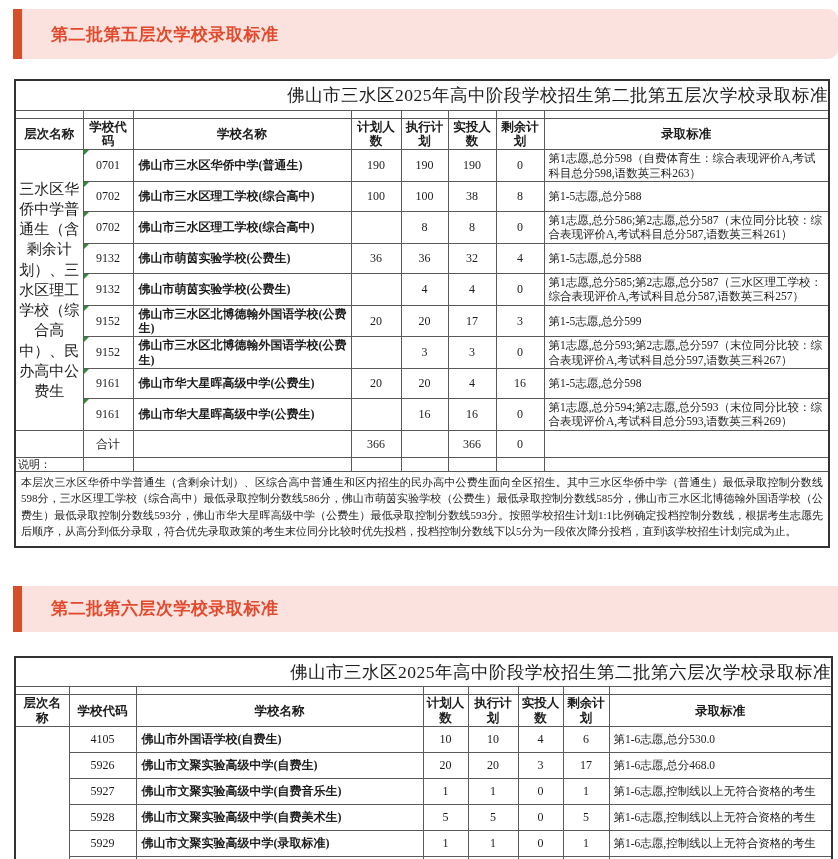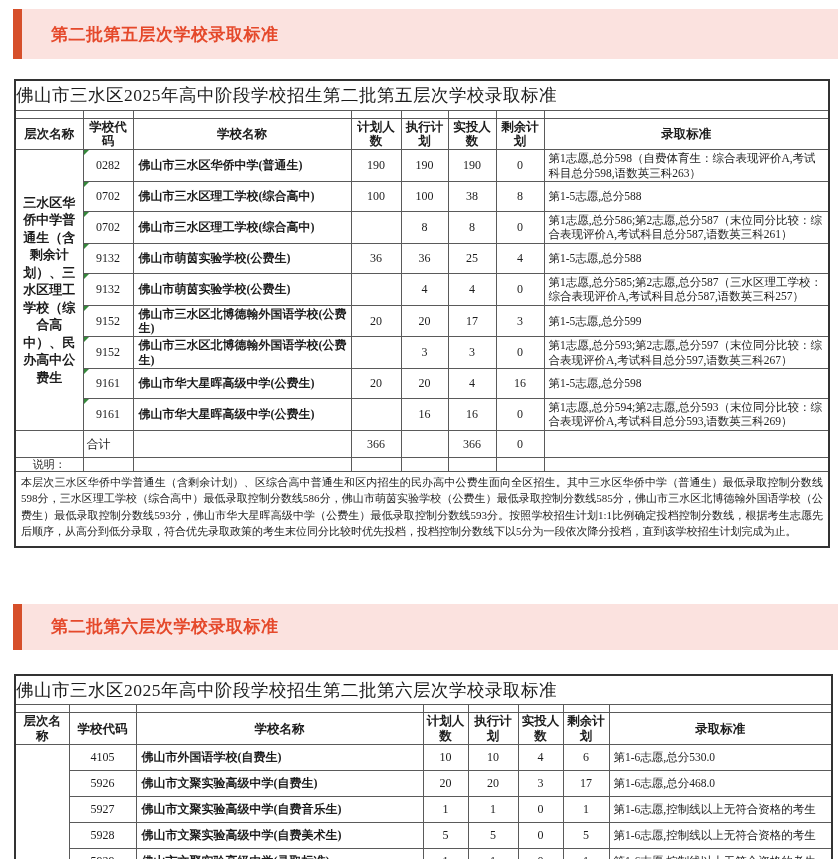--- a/index.html
+++ b/index.html
@@ -3,46 +3,46 @@
 <meta charset="utf-8">
 <style>
   html,body{margin:0;padding:0;background:#fff;}
   body{width:838px;height:859px;overflow:hidden;font-family:"Liberation Serif","DejaVu Serif",serif;color:#1c1c1c;}
 
   
   .banner{position:relative;margin-left:13px;height:50px;background:#fbe2df;display:flex;align-items:center;}
   .banner::before{content:"";position:absolute;left:0;top:0;bottom:0;width:9px;background:#d64f2a;}
   .banner .banner-text{margin-left:38px;font-family:"Liberation Sans","DejaVu Sans",sans-serif;
     font-weight:bold;font-size:17px;color:#e5492b;letter-spacing:.5px;}
-  .banner.first{margin-top:9px;}
-  .banner.second{margin-top:56px;height:46px;}
+  .banner.first{margin-top:9px;border-radius:10px;}
+  .banner.second{margin-top:38px;height:46px;}
 
   
   table.tbl{border-collapse:collapse;table-layout:fixed;margin-left:14px;border:2px solid #333;}
   table.t1{margin-top:20px;width:814px;}
   table.t2{margin-top:24px;width:817px;}
   .tbl td{border:1px solid #5a5a5a;font-size:12px;line-height:1.2;padding:1px 3px;vertical-align:middle;overflow:hidden;}
   tr.title-row{height:30px;}
-  tr.title-row td{font-size:17.5px;text-align:left;letter-spacing:.5px;padding:0;}
+  tr.title-row td{font-size:17.5px;text-align:right;letter-spacing:.5px;padding:0;}
   tr.spacer-row{height:8px;}
   tr.spacer-row td{padding:0;}
   tr.head-row{height:30px;}
   tr.head-row td{font-weight:bold;text-align:center;font-size:12.5px;line-height:1.15;padding:1px 2px;}
   tr.data-row{height:30px;}
   table.t2 tr.data-row{height:26px;padding-left:13px;}
-  td.tier{font-weight:bold;text-align:center;font-size:13px;line-height:1.35;padding:2px 3px;}
+  td.tier{font-weight:normal;text-align:center;font-size:15px;line-height:1.35;padding:2px 3px;}
   td.code{text-align:center;position:relative;}
   td.code.flag::before{content:"";position:absolute;top:0;left:0;width:0;height:0;
     border-top:5px solid #35883b;border-right:5px solid transparent;}
   td.name{text-align:left;padding-left:5px;font-weight:bold;}
   td.num{text-align:center;}
   td.std{text-align:left;padding-left:4px;font-size:11.5px;line-height:1.25;}
   tr.total-row{height:27px;}
-  tr.total-row td{}
-  tr.note-row{height:14px;text-align:center;}
+  tr.total-row td{text-align:center;}
+  tr.note-row{height:14px;}
   tr.note-row td{font-size:11px;padding:0 2px;line-height:1.1;}
   tr.para-row td{font-size:11px;line-height:1.5;padding:2px 5px 6px 5px;text-align:justify;}
 </style>
 </head>
 <body>
 
 <div class="banner first">
   <span class="banner-text">第二批第五层次学校录取标准</span>
 </div>
 
@@ -76,21 +76,21 @@
     <td>学校代码</td>
     <td>学校名称</td>
     <td>计划人数</td>
     <td>执行计划</td>
     <td>实投人数</td>
     <td>剩余计划</td>
     <td>录取标准</td>
   </tr>
   <tr class="data-row">
     <td class="tier" rowspan="9">三水区华侨中学普通生（含剩余计划）、三水区理工学校（综合高中）、民办高中公费生</td>
-    <td class="code flag">0282</td>
+    <td class="code flag">0701</td>
     <td class="name">佛山市三水区华侨中学(普通生)</td>
     <td class="num">190</td>
     <td class="num">190</td>
     <td class="num">190</td>
     <td class="num">0</td>
     <td class="std">第1志愿,总分598（自费体育生：综合表现评价A,考试科目总分598,语数英三科263）</td>
   </tr>
   <tr class="data-row">
     <td class="code flag">0702</td>
     <td class="name">佛山市三水区理工学校(综合高中)</td>
@@ -107,21 +107,21 @@
     <td class="num">8</td>
     <td class="num">8</td>
     <td class="num">0</td>
     <td class="std">第1志愿,总分586;第2志愿,总分587（末位同分比较：综合表现评价A,考试科目总分587,语数英三科261）</td>
   </tr>
   <tr class="data-row">
     <td class="code flag">9132</td>
     <td class="name">佛山市萌茵实验学校(公费生)</td>
     <td class="num">36</td>
     <td class="num">36</td>
-    <td class="num">25</td>
+    <td class="num">32</td>
     <td class="num">4</td>
     <td class="std">第1-5志愿,总分588</td>
   </tr>
   <tr class="data-row">
     <td class="code flag">9132</td>
     <td class="name">佛山市萌茵实验学校(公费生)</td>
     <td class="num"></td>
     <td class="num">4</td>
     <td class="num">4</td>
     <td class="num">0</td>

